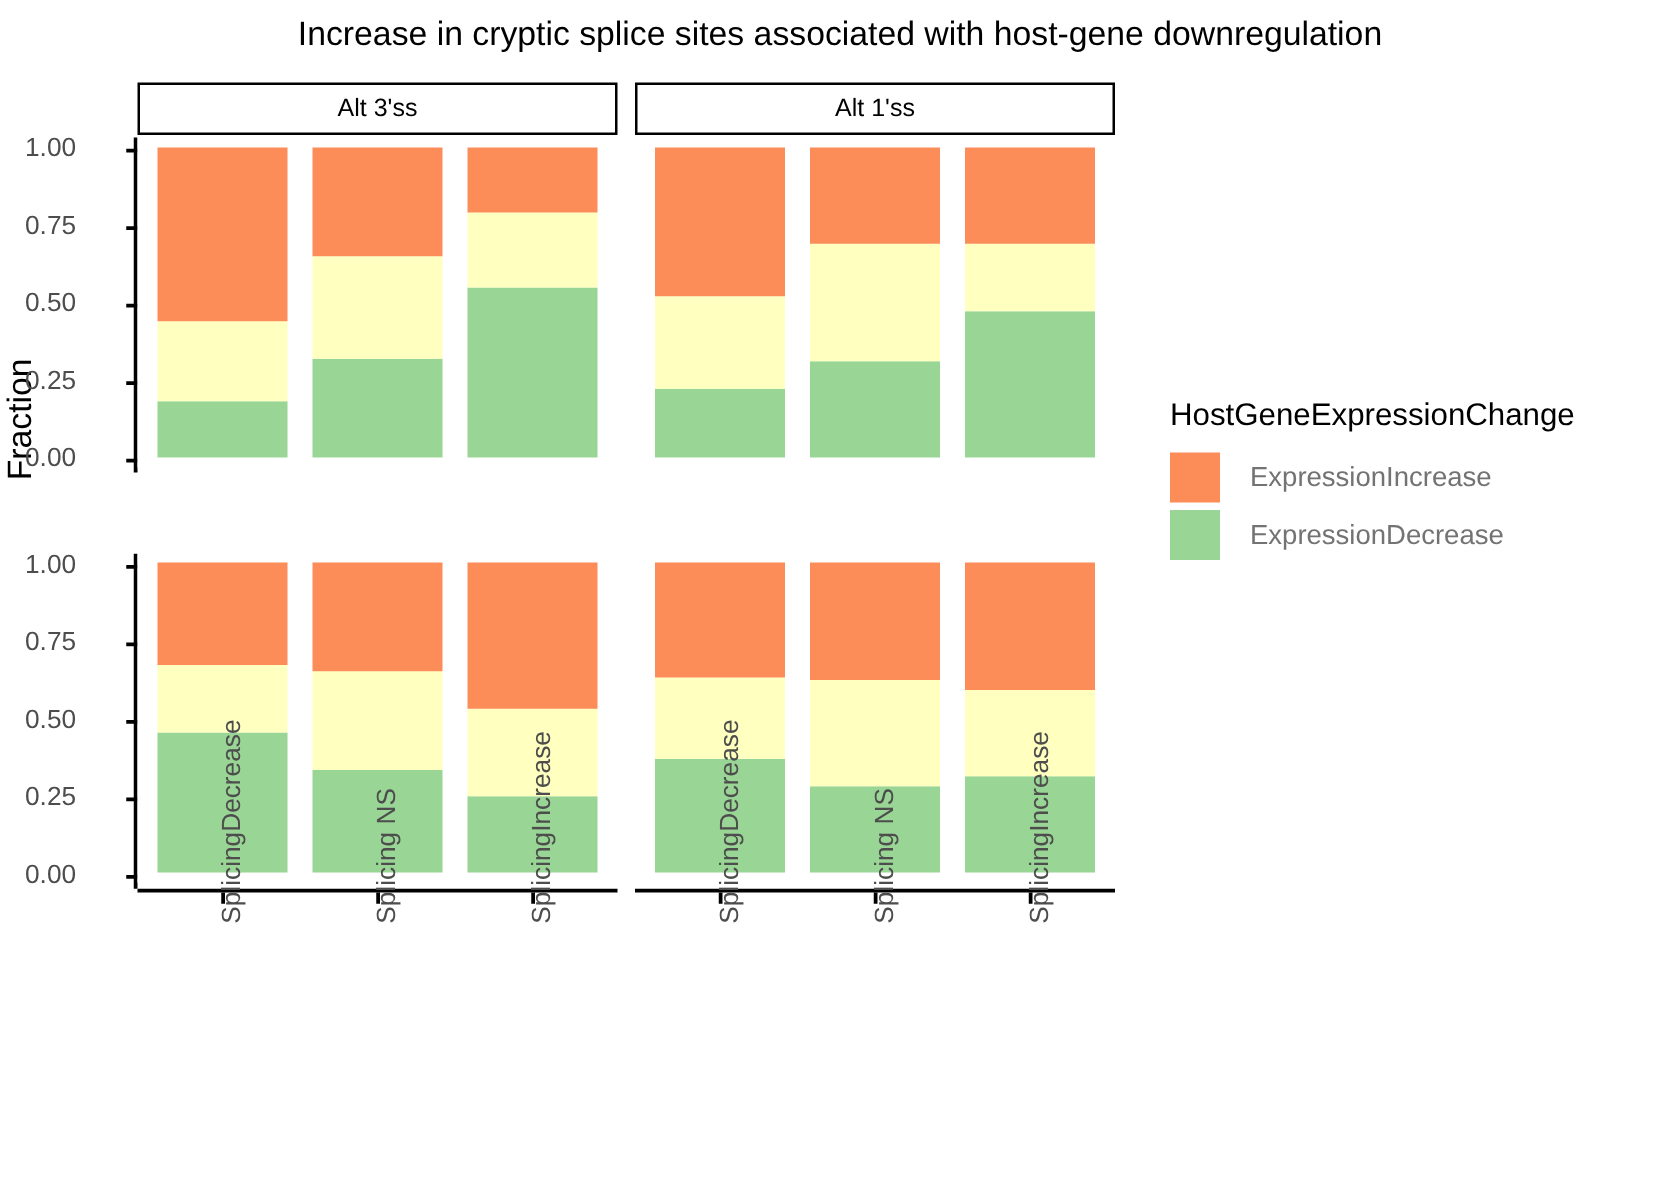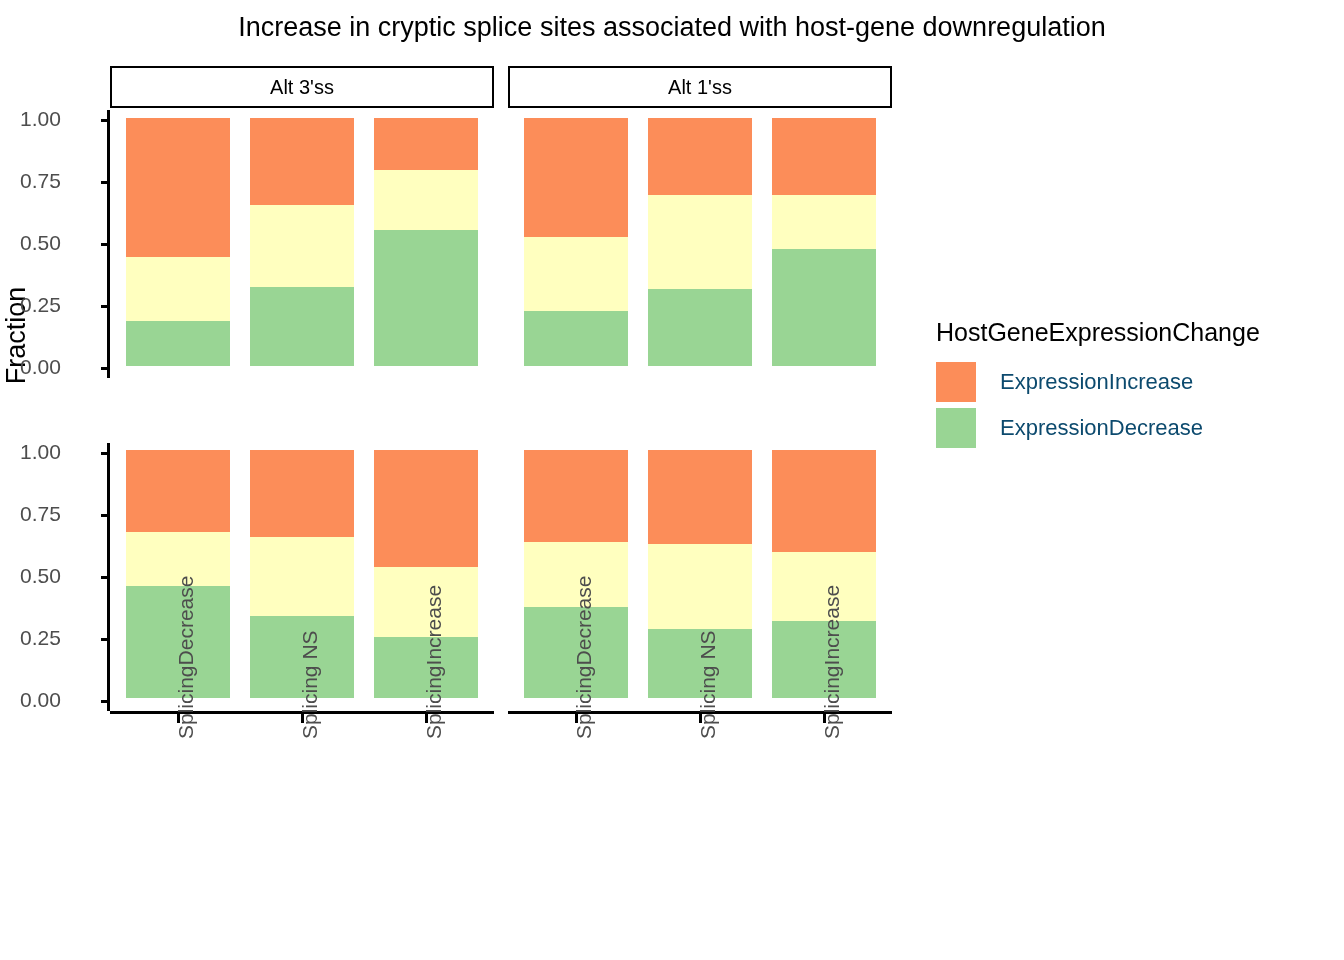--- a/index.html
+++ b/index.html
@@ -148,21 +148,21 @@
     align-items: center;
     height: 46px;
   }
   .legend-key {
     width: 40px; height: 40px;
     flex: 0 0 40px;
   }
   .legend-label {
     margin-left: 24px;
     font-size: 22px;
-    color: #0c4a6e;
+    color: #737373;
     white-space: nowrap;
   }
 </style>
 </head>
 <body>
 
 <div id="root">
 
   <div class="plot-title">Increase in cryptic splice sites associated with host-gene downregulation</div>
 

